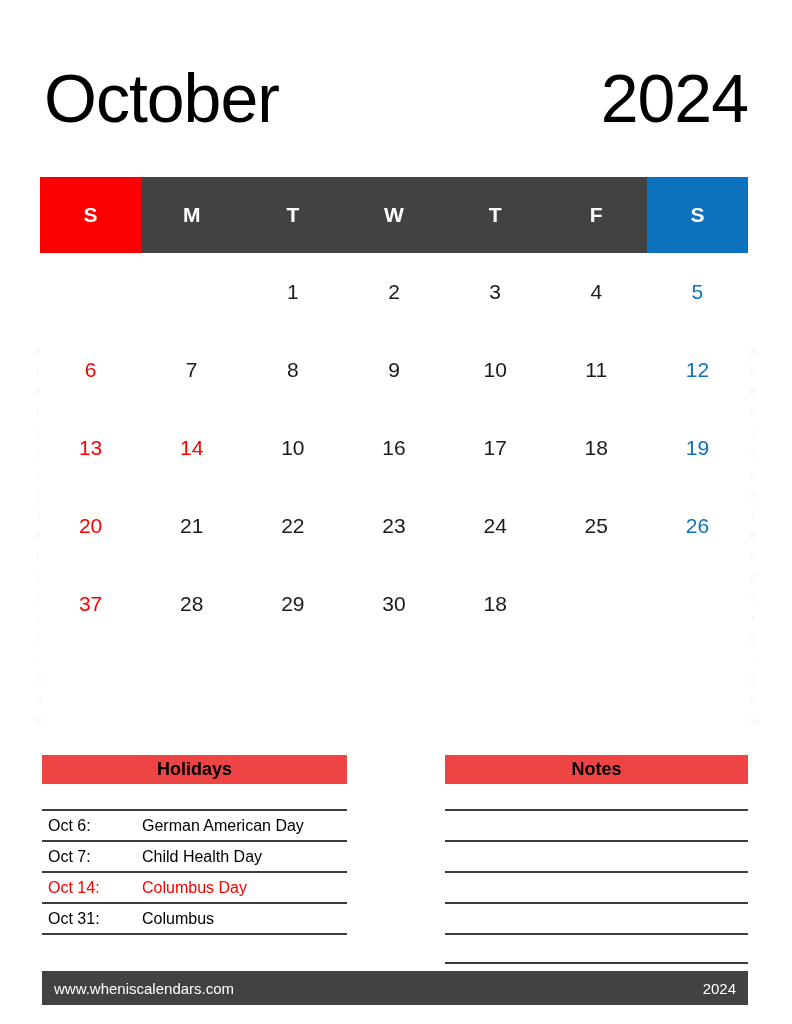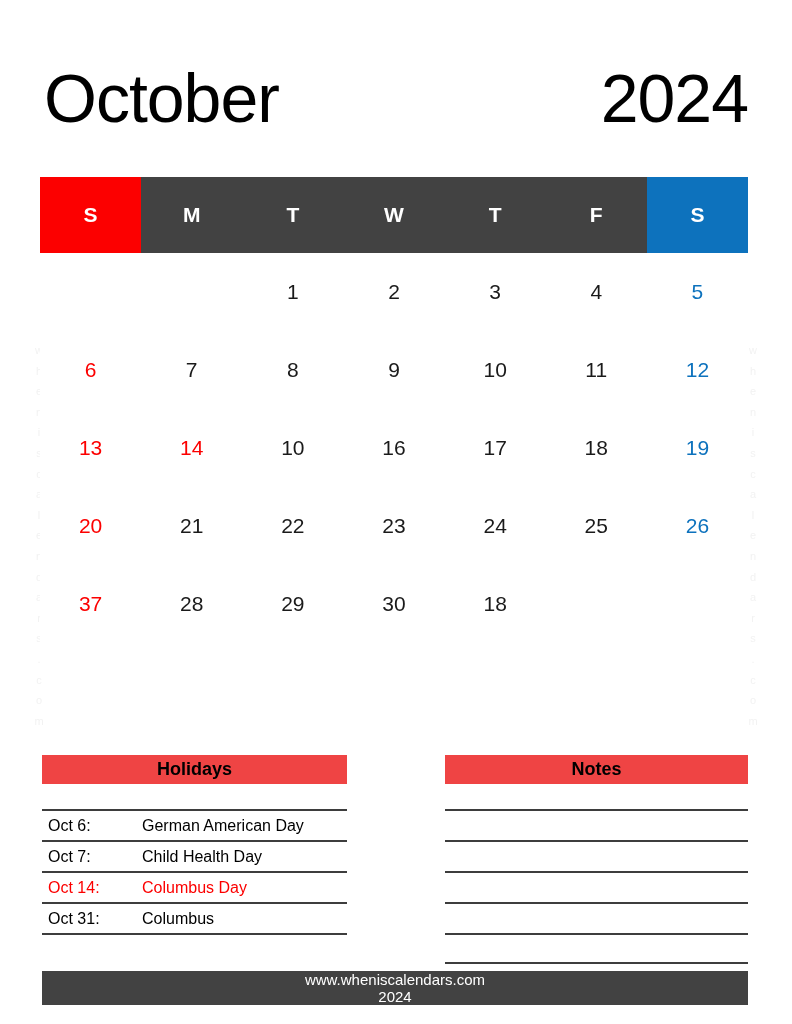--- a/index.html
+++ b/index.html
@@ -143,21 +143,20 @@
     position: absolute;
     left: 42px;
     top: 971px;
     width: 706px;
     height: 34px;
     background: #424242;
     display: flex;
     align-items: center;
     justify-content: space-between;
     padding: 0 12px;
-    flex-direction: column;
   }
   .footer-url, .footer-year {
     font-size: 15px;
     color: #ffffff;
     white-space: nowrap;
   }
 </style>
 </head>
 <body>
 

